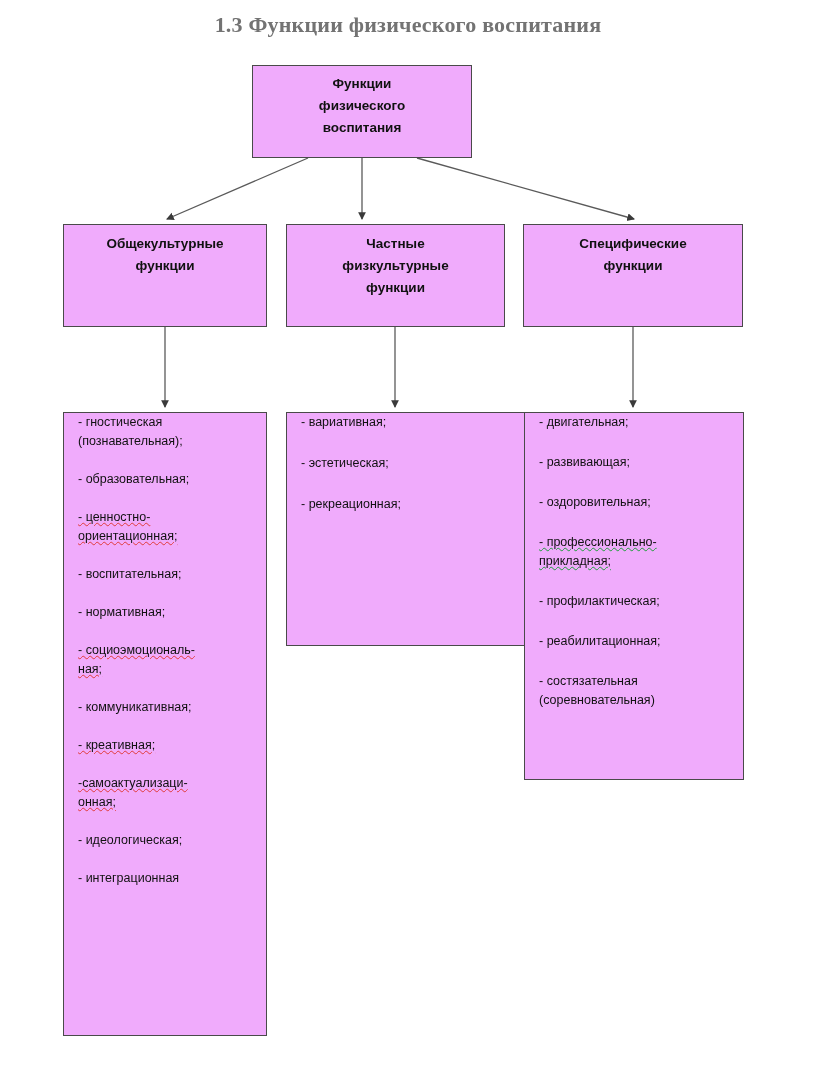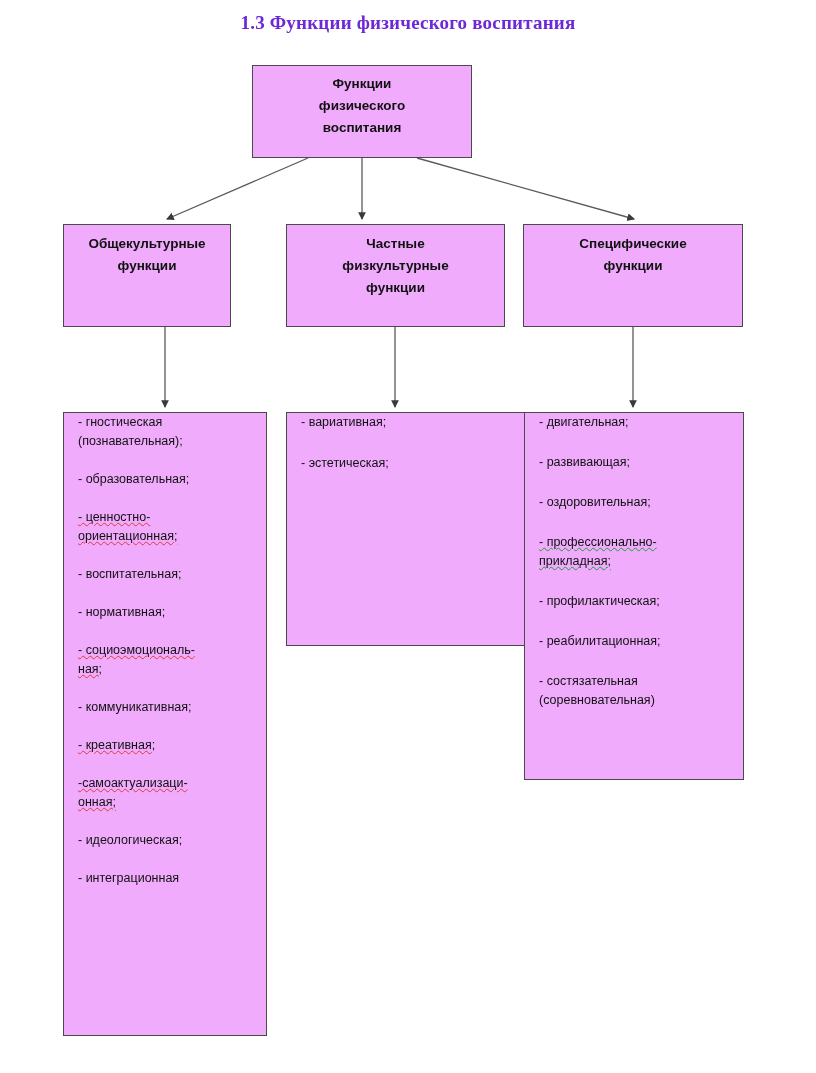--- a/index.html
+++ b/index.html
@@ -13,23 +13,23 @@
   }
   #canvas{position:absolute;left:0;top:0;width:816px;height:1073px;}
 
   
   .page-title{
     position:absolute;
     left:0;top:12px;width:816px;
     text-align:center;
     font-family:"Liberation Serif", serif;
     font-weight:bold;
-    font-size:19px;
+    font-size:22px;
     letter-spacing:.2px;
-    color:#6d28d9;
+    color:#737373;
   }
 
   
   .node{
     position:absolute;
     box-sizing:border-box;
     border:1.6px solid #4a4a4a;
     background:#f0abfc;
     font-family:Liberation Sans, sans-serif;
   }
@@ -48,21 +48,21 @@
     color:#111;
   }
 
   
   #root-node{
     left:252px;top:65px;width:220px;height:93px;
   }
   #root-node .htxt{padding-top:7px;font-size:13.5px;line-height:22px;}
 
   
-  #cat-0{left:63px; top:224px;width:168px;height:103px;}
+  #cat-0{left:63px; top:224px;width:204px;height:103px;}
   #cat-1{left:286px;top:224px;width:219px;height:103px;}
   #cat-2{left:523px;top:224px;width:220px;height:103px;}
 
   
   .listbox{padding:0 12px 10px 12px;}
   #list-0{left:63px; top:412px;width:204px;height:624px;}
   #list-1{left:286px;top:412px;width:241px;height:234px;}
   #list-2{left:524px;top:412px;width:220px;height:368px;}
 
   .li{
@@ -153,20 +153,21 @@
       <div class="li">-  коммуникативная;</div>
       <div class="li sq-red">-  креативная;</div>
       <div class="li sq-red">-самоактуализаци-
 онная;</div>
       <div class="li">-  идеологическая;</div>
       <div class="li">-  интеграционная</div>
     </div>
   <div class="node listbox" id="list-1">
       <div class="li">-  вариативная;</div>
       <div class="li">-  эстетическая;</div>
+      <div class="li">-  рекреационная;</div>
     </div>
   <div class="node listbox" id="list-2">
       <div class="li">-  двигательная;</div>
       <div class="li">-  развивающая;</div>
       <div class="li">-  оздоровительная;</div>
       <div class="li sq-green">-  профессионально-
 прикладная;</div>
       <div class="li">-  профилактическая;</div>
       <div class="li">-  реабилитационная;</div>
       <div class="li">-  состязательная

